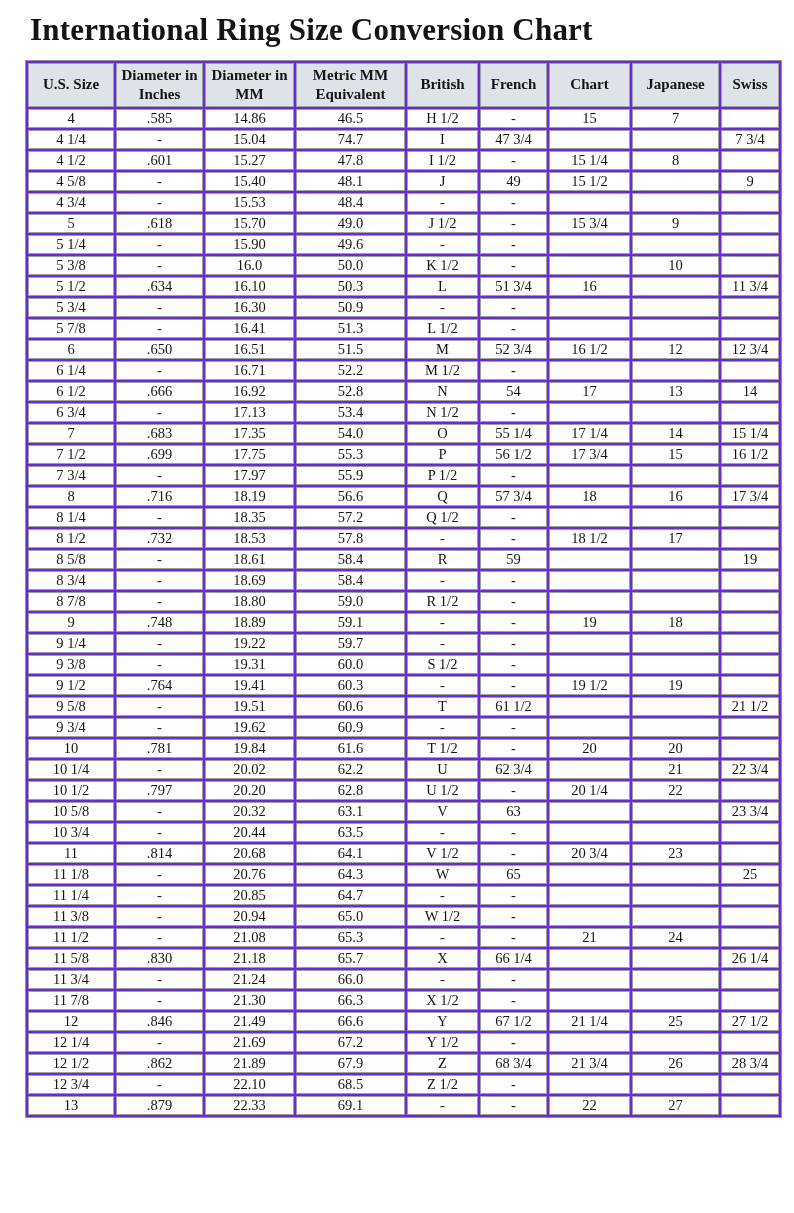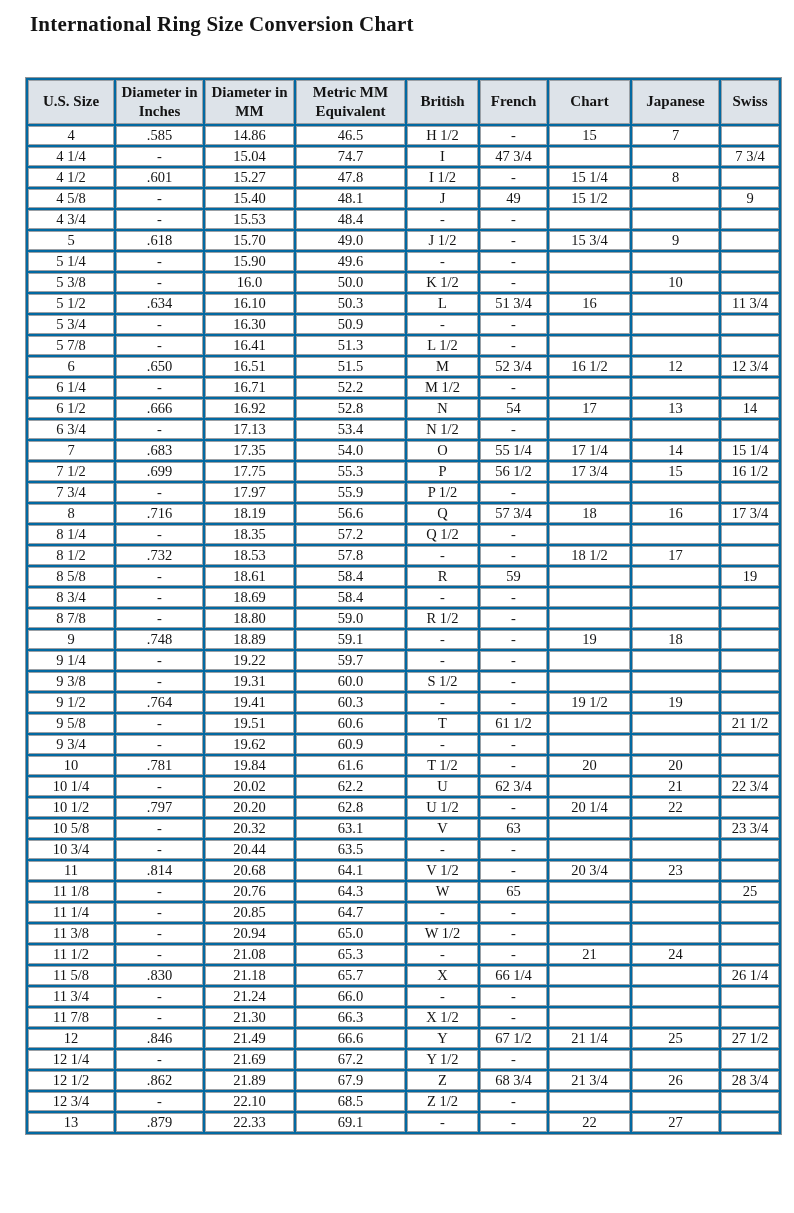--- a/index.html
+++ b/index.html
@@ -16,32 +16,32 @@
     height:1213px;
     background:var(--page-bg);
     font-family:"Liberation Serif","DejaVu Serif",serif;
     color:var(--text);
   }
   .page{
     padding:8px 24px 0 25px;
   }
   h1.title{
     font-family:"Liberation Serif","DejaVu Serif",serif;
-    font-size:21px;
+    font-size:31px;
     font-weight:bold;
-    margin:4px 0 40px 5px;
+    margin:4px 0 12px 5px;
     letter-spacing:0.2px;
   }
   table.ring-table{
     table-layout:fixed;
     width:745px;
     border-collapse:separate;
     border-spacing:2px;
     border:1px solid var(--outer-border);
-    background:#0369a1;
+    background:#6d28d9;
   }
   table.ring-table th,
   table.ring-table td{
     border:1px solid var(--grid-border);
     background:#ffffff;
     text-align:center;
     vertical-align:middle;
     overflow:hidden;
     white-space:nowrap;
   }

